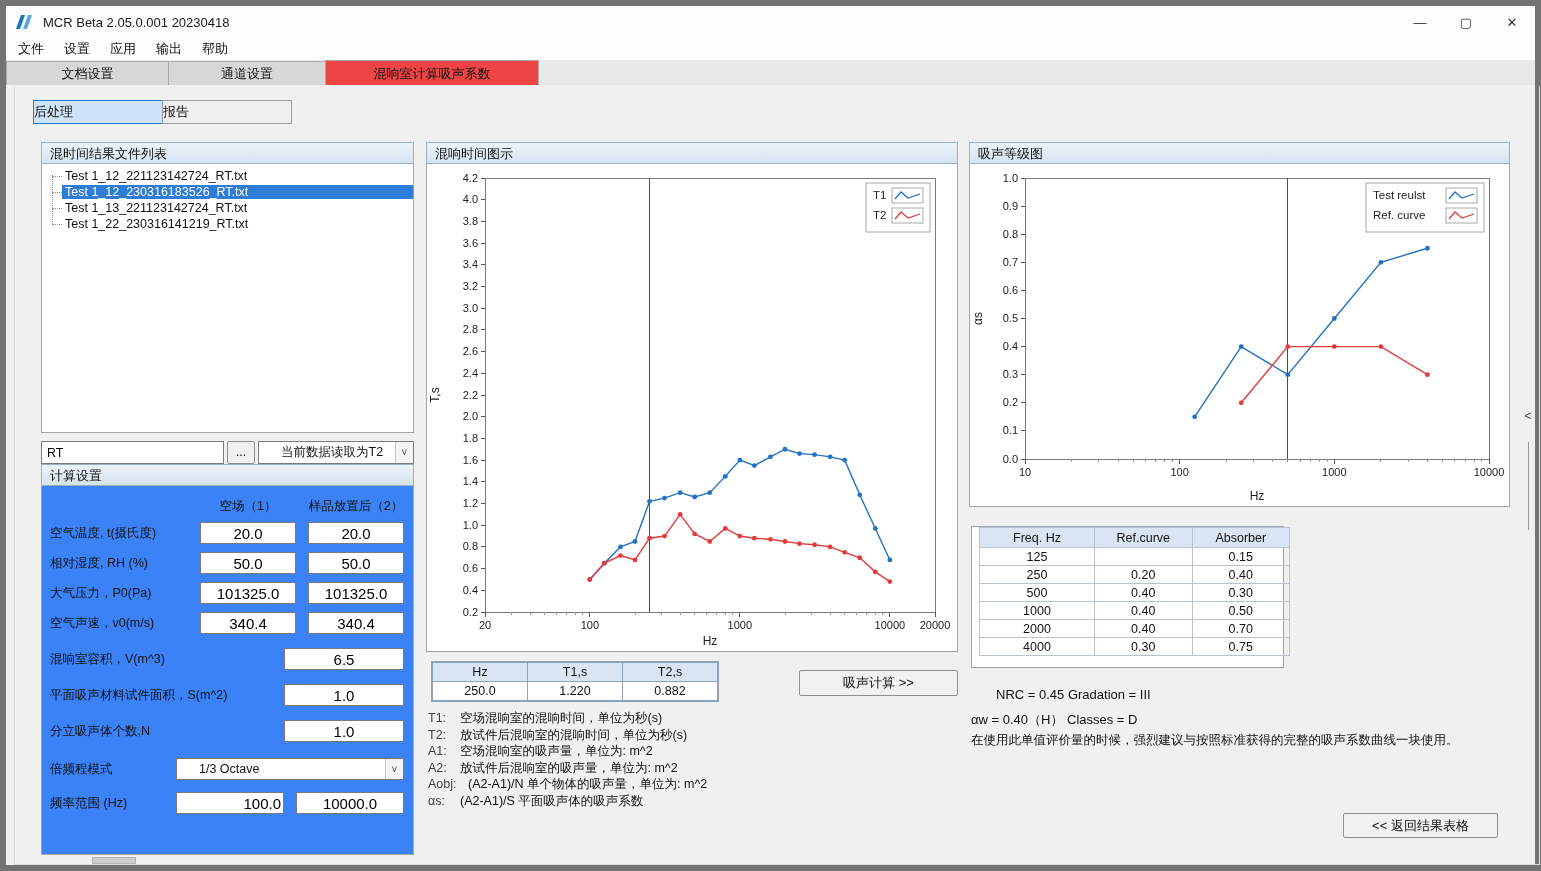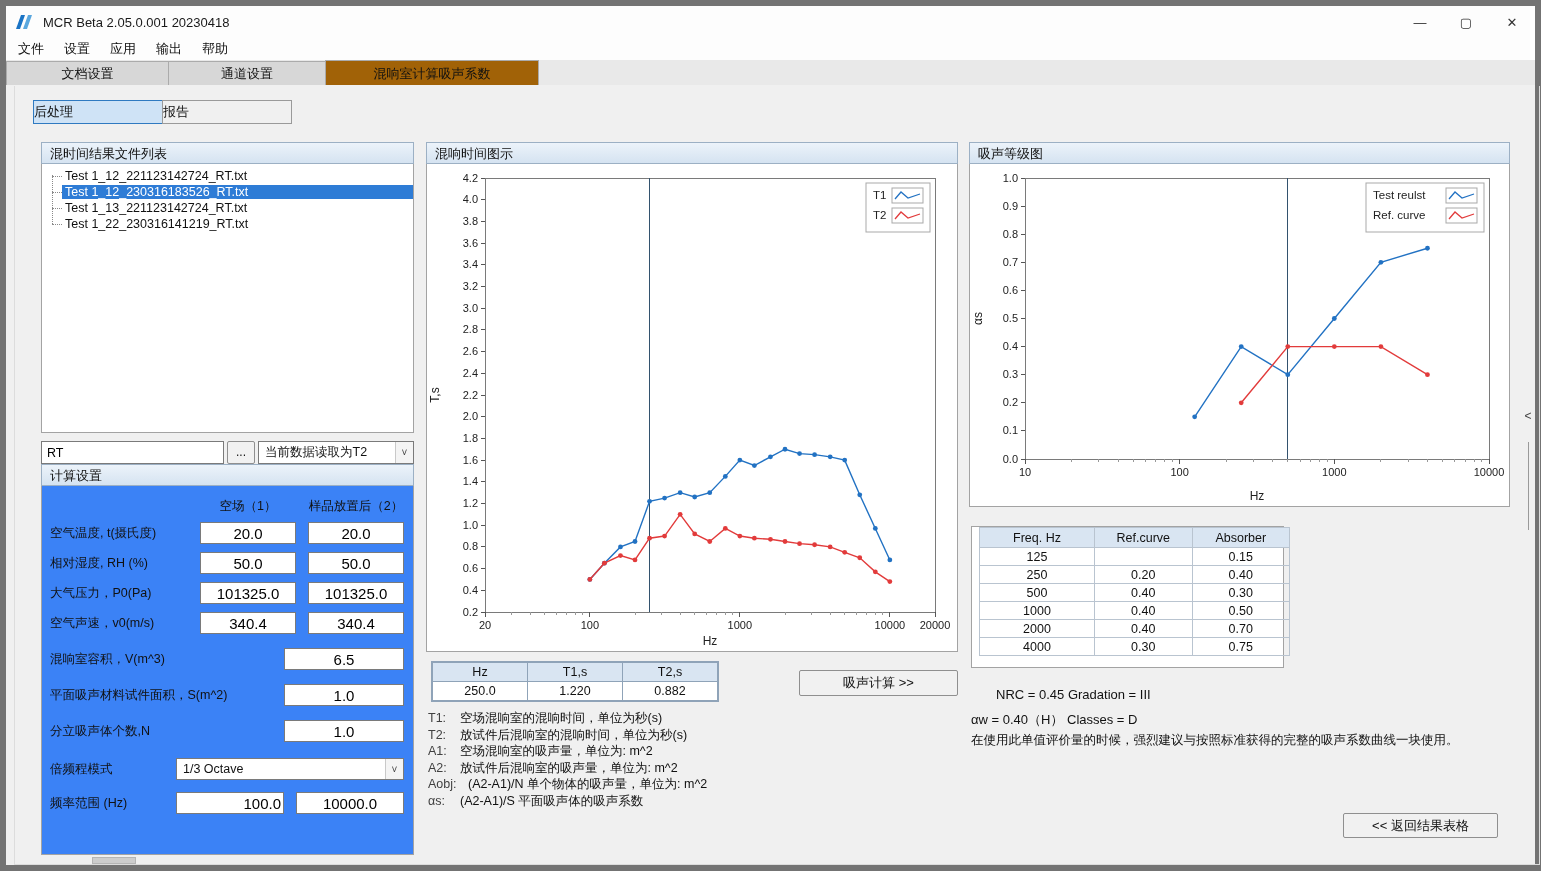--- a/index.html
+++ b/index.html
@@ -21,21 +21,21 @@
   
   .menubar{position:absolute;left:0;top:32px;right:0;height:22px;background:#fdfdfd;display:flex;align-items:center;padding-left:2px;}
   .menu-item{padding:0 10px;height:22px;line-height:22px;font-size:13px;}
 
   
   .tabstrip{position:absolute;left:0;top:54px;right:0;height:25px;background:#e9e9e9;border-bottom:1px solid #bcbcbc;display:flex;align-items:flex-end;}
   .tab{height:24px;line-height:24px;text-align:center;border:1px solid #ababab;border-bottom:none;background:#d7d7d7;font-size:13px;box-sizing:border-box;}
   .tab.t0{width:163px;}
   .tab.t1{width:158px;margin-left:-1px;}
   .tab.t2{width:214px;margin-left:-1px;}
-  .tab.active{background:#a16207;height:25px;line-height:25px;}
+  .tab.active{background:#ef4444;height:25px;line-height:25px;}
 
   
   .content{position:absolute;left:0;top:79px;right:0;bottom:0;background:#f0f0f0;}
   .page-outline{position:absolute;left:8px;top:1px;width:1524px;height:778px;border:1px solid #dcdcdc;border-top:none;}
 
   .subtab{position:absolute;top:15px;height:24px;line-height:22px;text-align:left;font-size:13px;box-sizing:border-box;border:1px solid #9a9a9a;background:#f0f0f0;}
   .subtab.active{background:#cfe3f6;border:1px solid #2f7ac1;}
   .subtab.s0{left:27px;width:130px;}
   .subtab.s1{left:156px;width:130px;}
 
@@ -50,21 +50,21 @@
   .flist-row{display:flex;align-items:center;height:16px;font-size:12.5px;}
   .flist-row .dash{width:10px;margin-left:10px;border-top:1px dotted #8a8a8a;height:0;flex:0 0 auto;}
   .flist-row .flabel{flex:1;padding:0 3px;white-space:nowrap;overflow:hidden;}
   .flist-row.selected .flabel{background:#2e7cd6;color:#fff;}
 
   
   .rt-row{position:absolute;left:35px;top:356px;width:373px;height:23px;}
   .rt-input{position:absolute;left:0;top:0;width:183px;height:23px;box-sizing:border-box;border:1px solid #7a7a7a;background:#fff;font-size:12.5px;padding:0 5px;font-family:inherit;}
   .browse-btn{position:absolute;left:186px;top:0;width:28px;height:23px;box-sizing:border-box;border:1px solid #8f8f8f;background:#f1f1f1;font-size:12px;line-height:20px;text-align:center;border-radius:2px;}
   .dd{box-sizing:border-box;border:1px solid #7a7a7a;background:#fff;font-size:12.5px;display:flex;align-items:center;}
-  .dd .dd-text{flex:1;padding-left:6px;white-space:nowrap;overflow:hidden;}
+  .dd .dd-text{flex:1;padding-left:22px;white-space:nowrap;overflow:hidden;}
   .dd .dd-arrow{width:17px;text-align:center;color:#444;font-size:10px;border-left:1px solid #c9c9c9;align-self:stretch;display:flex;align-items:center;justify-content:center;background:#f4f4f4;}
   .read-dd{position:absolute;left:217px;top:0;width:156px;height:23px;}
 
   
   .calc-box{position:absolute;left:35px;top:379px;width:373px;height:384px;}
   .calc-body{position:relative;border:1px solid #a3a3a3;border-top:none;height:369px;box-sizing:border-box;background:#3b82f6;}
   .calc-col{position:absolute;top:12px;font-size:12.5px;}
   .cc1{left:158px;width:96px;text-align:center;}
   .cc2{left:266px;width:96px;text-align:center;}
   .calc-row-label{position:absolute;left:8px;font-size:12.5px;line-height:22px;white-space:nowrap;}

